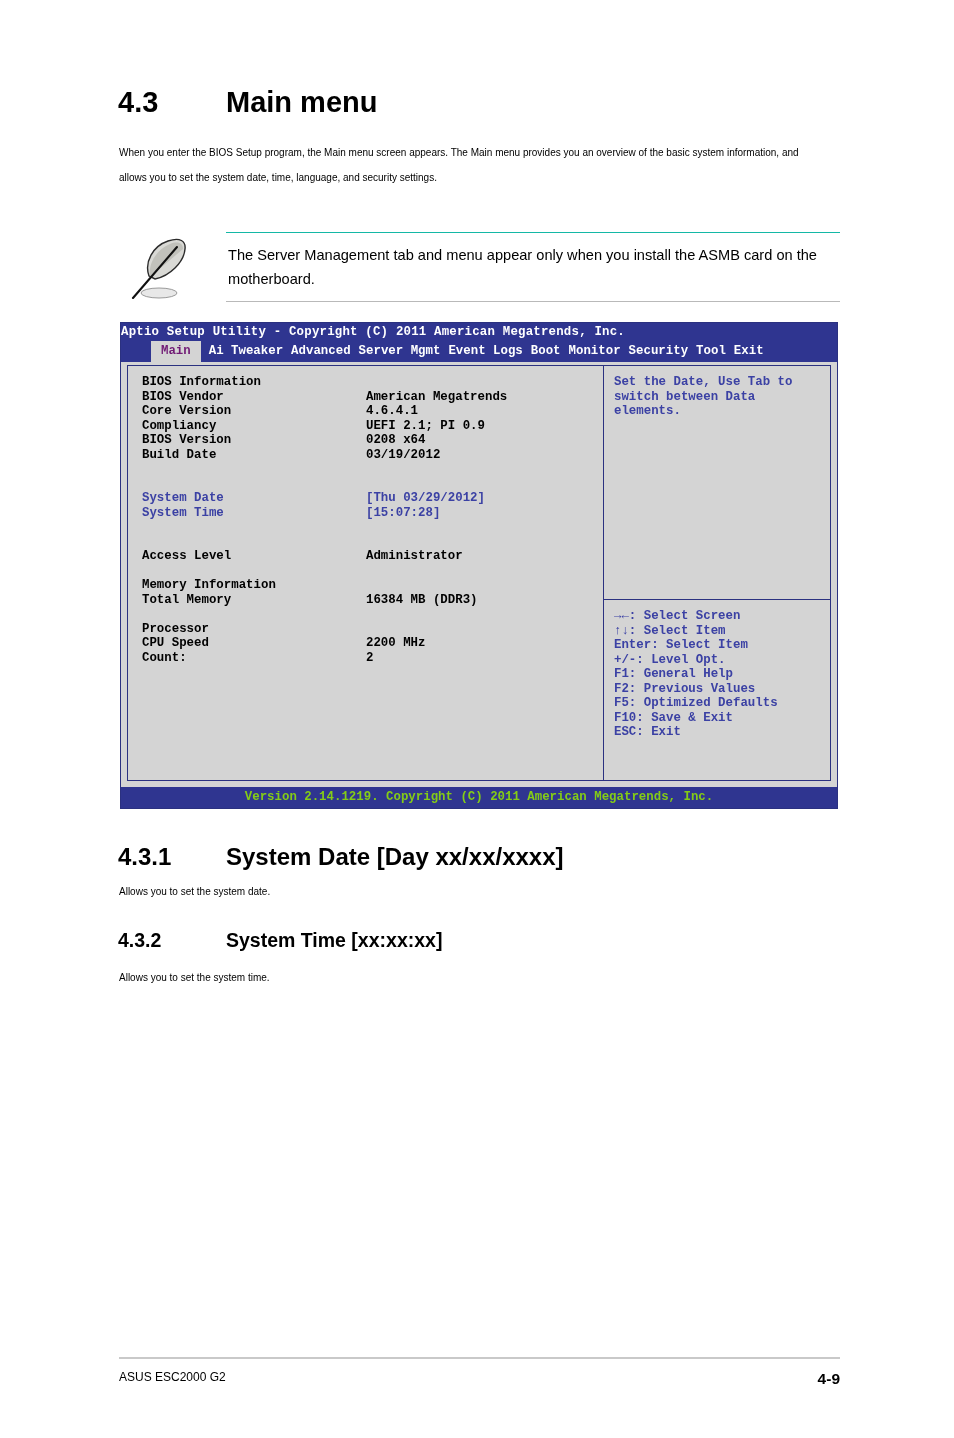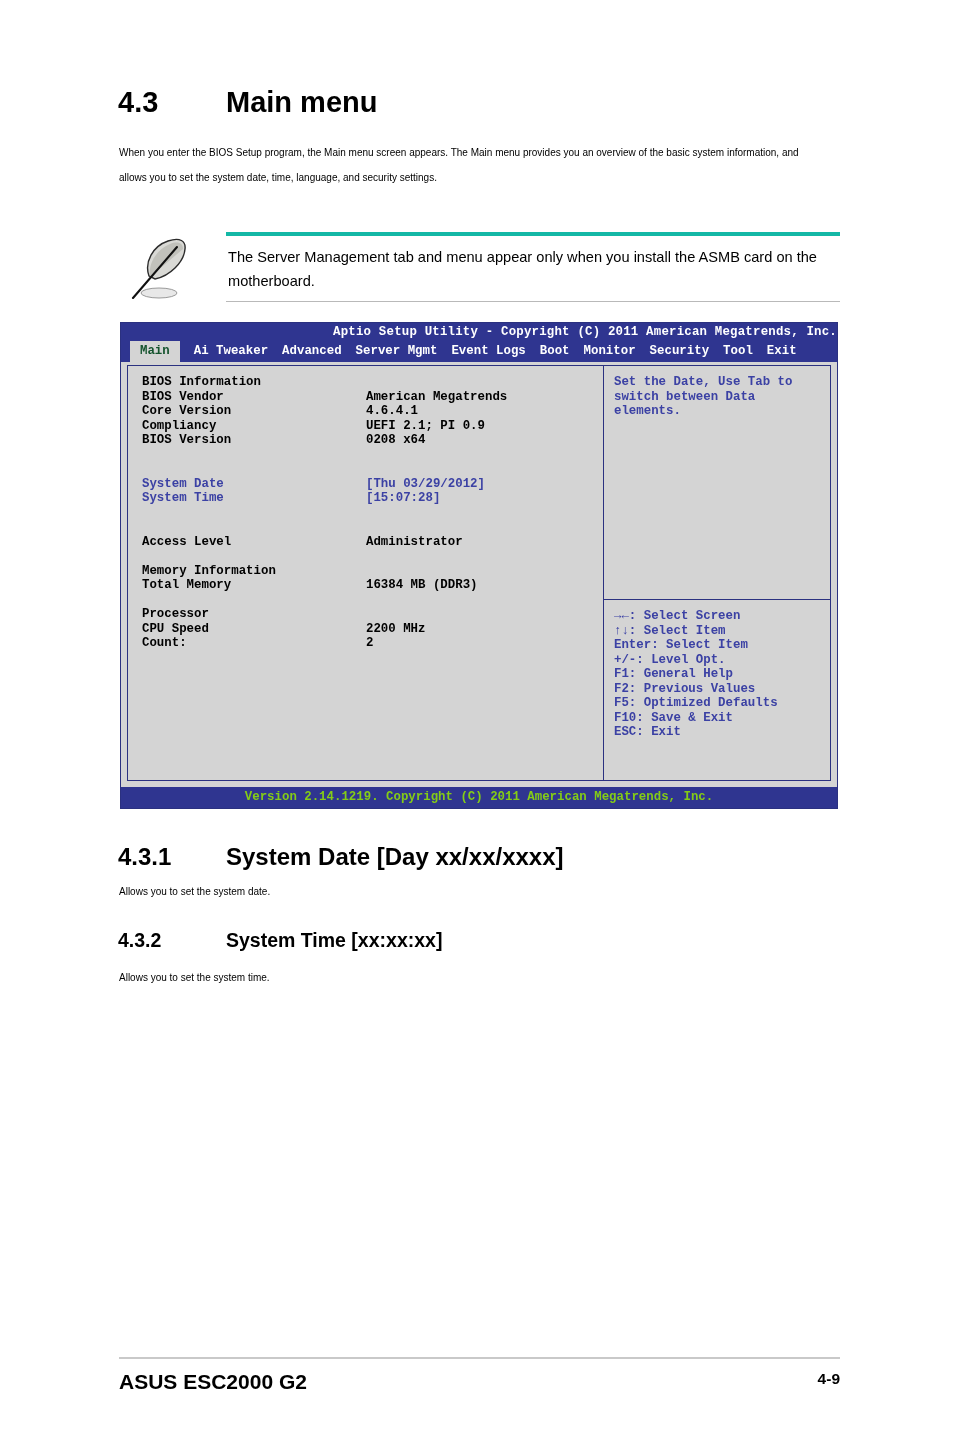--- a/index.html
+++ b/index.html
@@ -69,21 +69,21 @@
     top: 0px;
     width: 66px;
     height: 70px;
   }
   .note-body {
     position: absolute;
     left: 108px;
     top: 0px;
     width: 614px;
     height: 70px;
-    border-top: 4px solid #14b8a6;
+    border-top: 1px solid #14b8a6;
     border-bottom: 1px solid #b9b9b9;
     box-sizing: border-box;
     display: flex;
     align-items: center;
   }
   .note-text {
     font-size: 14.6px;
     line-height: 24px;
     padding-left: 2px;
   }
@@ -103,47 +103,47 @@
     box-sizing: border-box;
     border: 1px solid #2b3180;
   }
   .bios-titlebar {
     position: absolute;
     left: 0; top: 0;
     width: 716px;
     height: 18px;
     background: #2f3590;
     color: #ffffff;
-    text-align: right;
+    text-align: left;
     line-height: 18px;
     letter-spacing: 0.2px;
   }
   .bios-tabbar {
     position: absolute;
     left: 0; top: 18px;
     width: 716px;
     height: 21px;
     background: #2f3590;
     color: #ffffff;
     line-height: 21px;
     white-space: nowrap;
   }
   .tab-active {
     display: inline-block;
     background: #d4d4d4;
-    color: #14532d;
+    color: #701a75;
     padding: 0 10px;
-    margin-left: 9px;
+    margin-left: 30px;
     height: 21px;
     line-height: 21px;
   }
   .tab {
     display: inline-block;
     padding: 0 0px;
-    margin-left: 14px;
+    margin-left: 8px;
     color: #ffffff;
   }
   .tab:first-of-type { margin-left: 17px; }
 
   .bios-main {
     position: absolute;
     left: 0; top: 39px;
     width: 716px;
     height: 425px;
     background: #d4d4d4;
@@ -240,22 +240,22 @@
     left: 119px;
     top: 1357px;
     width: 721px;
     height: 2px;
     background: #c9c9c9;
   }
   .footer-left {
     position: absolute;
     left: 119px;
     top: 1370px;
-    font-size: 21px;
-    font-weight: bold;
+    font-size: 12px;
+    font-weight: normal;
   }
   .footer-right {
     position: absolute;
     right: 114px;
     top: 1370px;
     font-size: 15.5px;
     font-weight: bold;
   }
 </style>
 </head>
@@ -310,20 +310,24 @@
             <span class="val">4.6.4.1</span>
           </div>
           <div class="row">
             <span class="lbl">Compliancy</span>
             <span class="val">UEFI 2.1; PI 0.9</span>
           </div>
           <div class="row">
             <span class="lbl">BIOS Version</span>
             <span class="val">0208 x64</span>
           </div>
+          <div class="row">
+            <span class="lbl">Build Date</span>
+            <span class="val">03/19/2012</span>
+          </div>
 
           <div class="spacer-2"></div>
 
           <div class="row hl">
             <span class="lbl">System Date</span>
             <span class="val">[Thu 03/29/2012]</span>
           </div>
           <div class="row hl">
             <span class="lbl">System Time</span>
             <span class="val">[15:07:28]</span>

